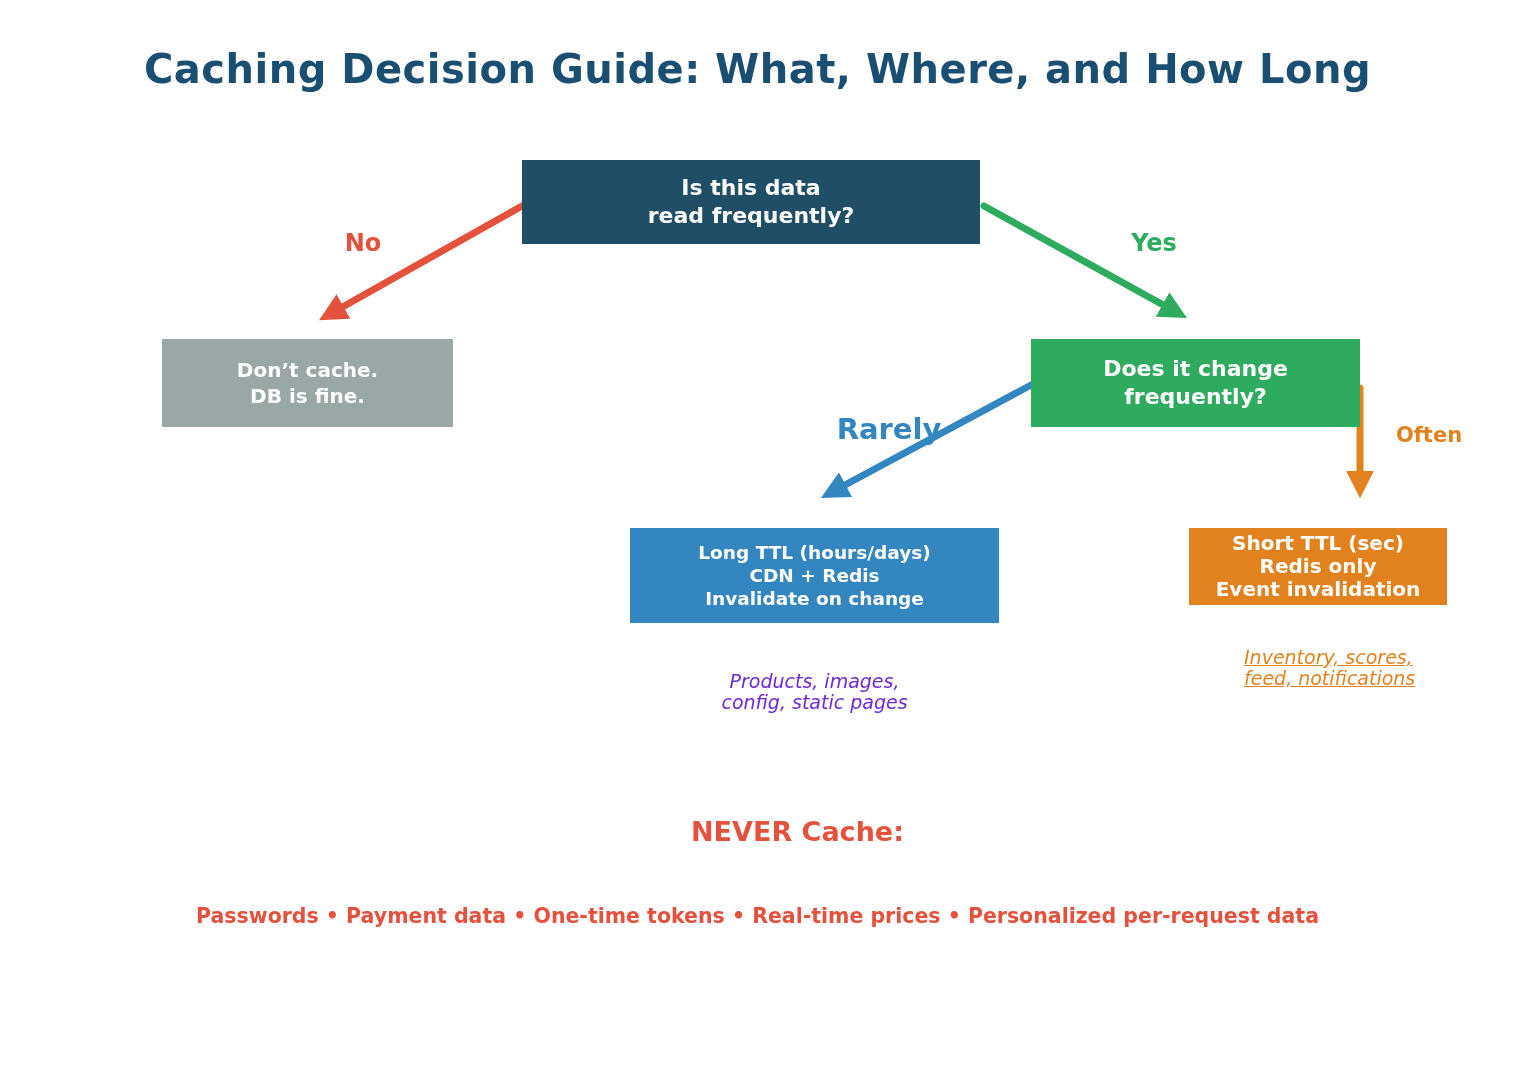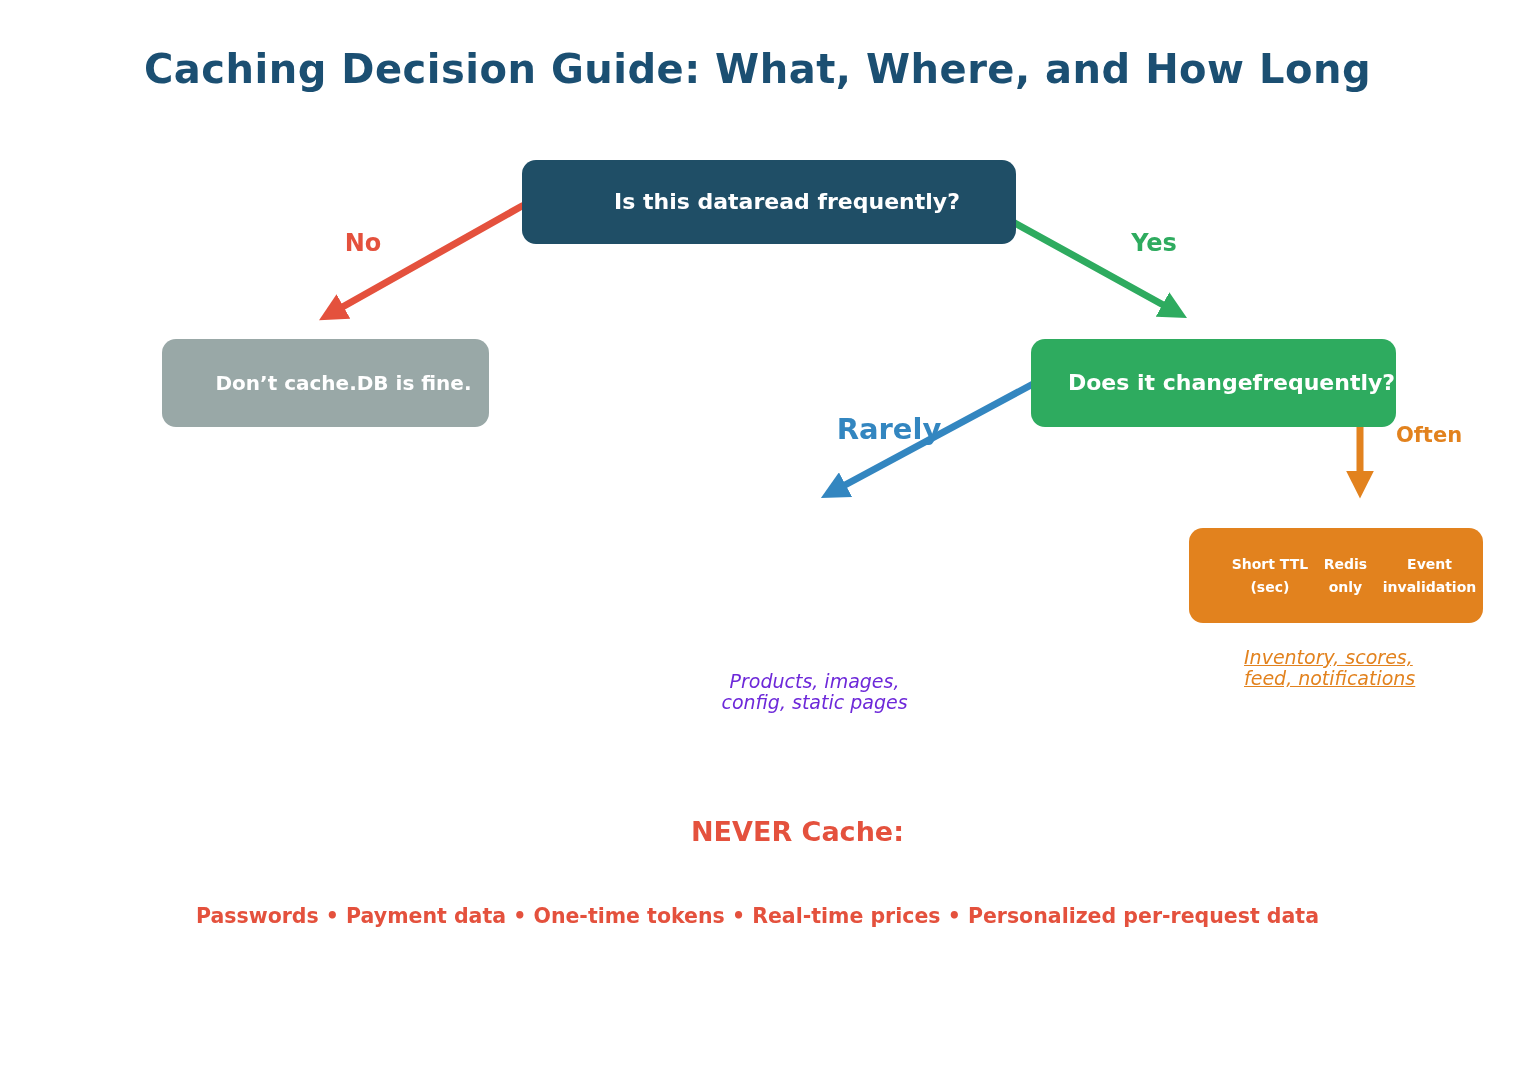--- a/index.html
+++ b/index.html
@@ -21,29 +21,28 @@
     left: 0;
     width: 100%;
     text-align: center;
     font-size: 40px;
     font-weight: bold;
     color: #1b4f72;
     letter-spacing: 0.5px;
   }
   .node {
     position: absolute;
-    border-radius: 14px;
+    border-radius: 0;
     display: flex;
-    flex-direction: row;
+    flex-direction: column;
     align-items: center;
     justify-content: center;
     color: #ffffff;
     font-weight: bold;
     text-align: center;
-    padding-left: 36px;
   }
   .node span { display: block; }
   #node-root {
     left: 522px; top: 160px; width: 458px; height: 84px;
     background: #1f4e66;
     font-size: 22px; line-height: 28px;
   }
   #node-dont-cache {
     left: 162px; top: 339px; width: 291px; height: 88px;
     background: #99a8a7;
@@ -53,23 +52,23 @@
     left: 1031px; top: 339px; width: 329px; height: 88px;
     background: #2eab5f;
     font-size: 22px; line-height: 28px;
   }
   #node-long-ttl {
     left: 630px; top: 528px; width: 369px; height: 95px;
     background: #3386c0;
     font-size: 18.5px; line-height: 23px;
   }
   #node-short-ttl {
-    left: 1189px; top: 528px; width: 258px; height: 95px;
+    left: 1189px; top: 528px; width: 258px; height: 77px;
     background: #e2821e;
-    font-size: 14px; line-height: 23px;
+    font-size: 20px; line-height: 23px;
   }
   .edge-label {
     position: absolute;
     transform: translateX(-50%);
     font-weight: bold;
     white-space: nowrap;
   }
   #label-no     { left: 363px;  top: 229px; font-size: 24px; color: #e4513d; }
   #label-yes    { left: 1154px; top: 229px; font-size: 24px; color: #2eab5f; }
   #label-rarely { left: 889px;  top: 412px; font-size: 29px; color: #3386c0; }
@@ -152,20 +151,25 @@
   <div class="node" id="node-dont-cache">
     <span>Don’t cache.</span>
     <span>DB is fine.</span>
   </div>
 
   <div class="node" id="node-change">
     <span>Does it change</span>
     <span>frequently?</span>
   </div>
 
+  <div class="node" id="node-long-ttl">
+    <span>Long TTL (hours/days)</span>
+    <span>CDN + Redis</span>
+    <span>Invalidate on change</span>
+  </div>
 
   <div class="node" id="node-short-ttl">
     <span>Short TTL (sec)</span>
     <span>Redis only</span>
     <span>Event invalidation</span>
   </div>
 
   <div class="edge-label" id="label-no">No</div>
   <div class="edge-label" id="label-yes">Yes</div>
   <div class="edge-label" id="label-rarely">Rarely</div>

